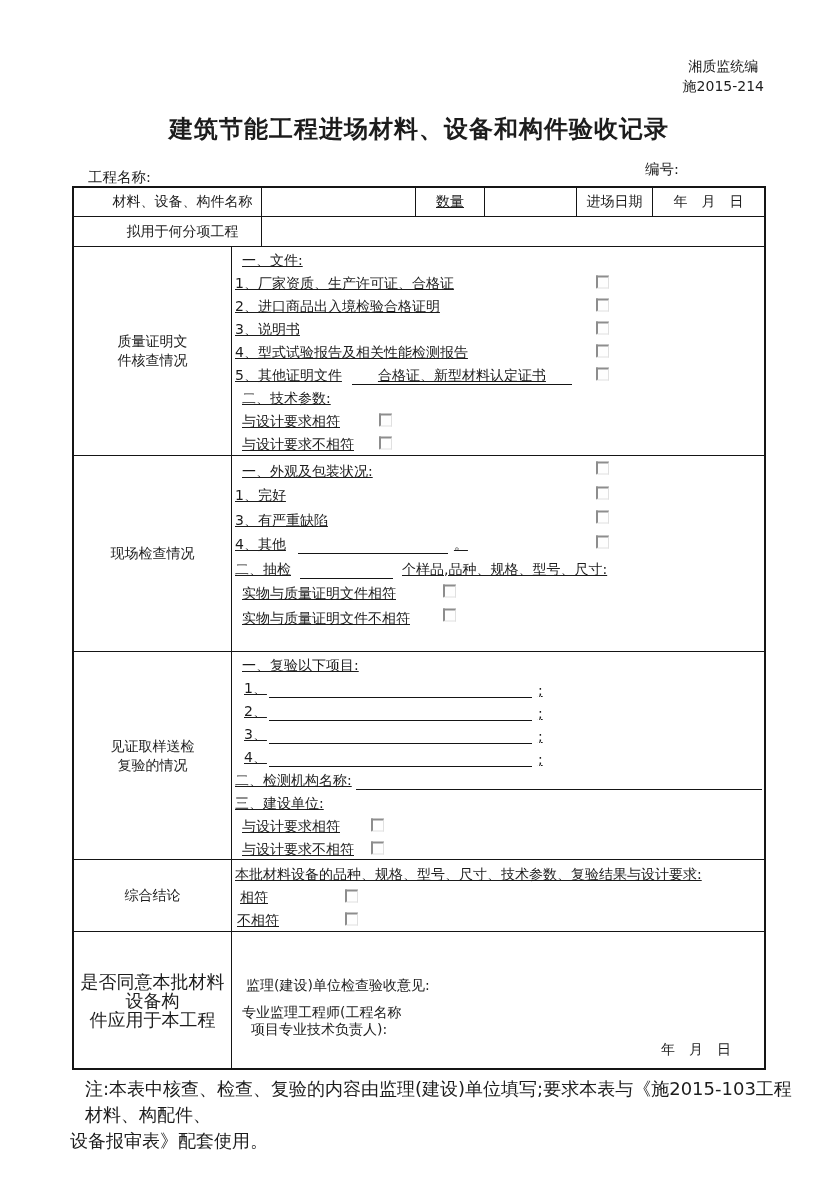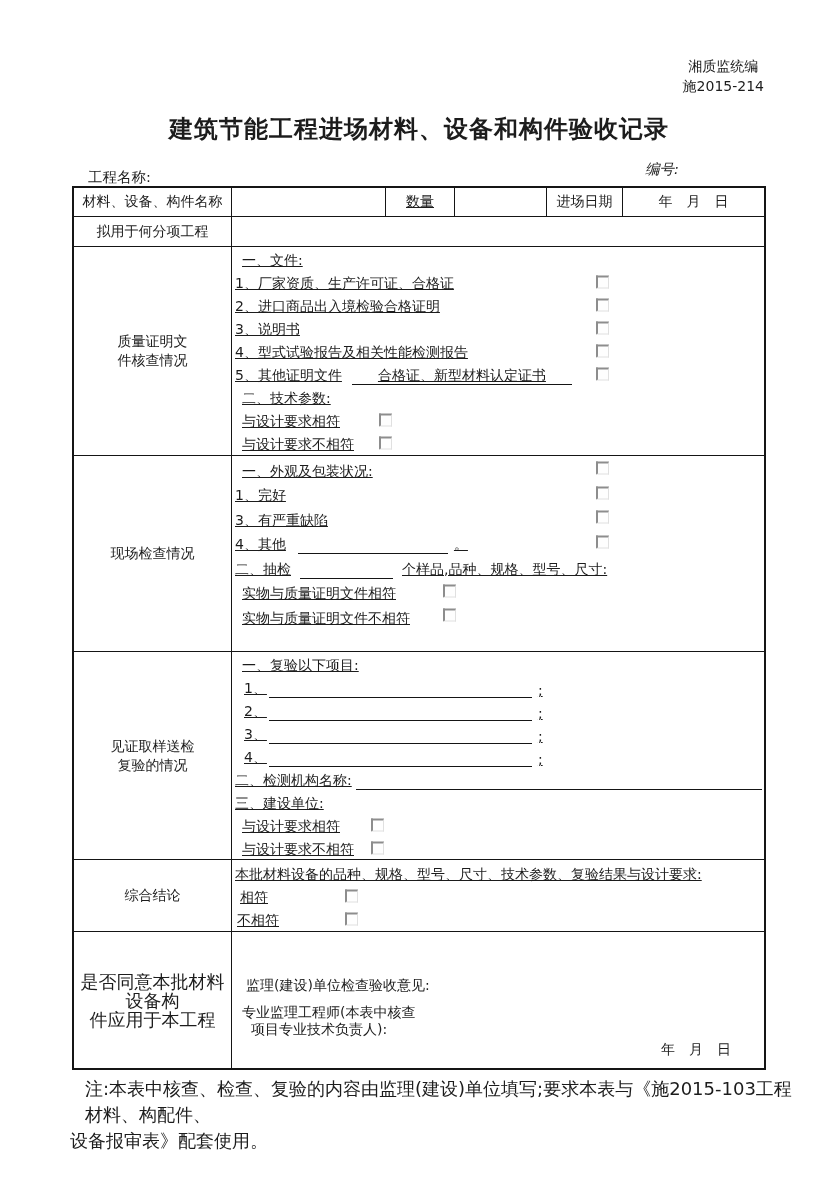--- a/index.html
+++ b/index.html
@@ -8,26 +8,26 @@
     font-family:"DejaVu Sans", sans-serif; color:#1c1c1c;
     -webkit-font-smoothing:antialiased;
   }
   .abs { position:absolute; }
 
   
   .stamp { top:56px; right:74px; text-align:center; font-size:14px; line-height:20px; }
   .doc-title { top:113px; left:0; width:100%; text-align:center; font-size:24px; font-weight:bold; letter-spacing:1px; }
   .meta-label { top:160px; font-size:14.5px; }
   .project-label { left:88px;margin-top:8px; }
-  .number-label { left:645px;font-style:italic; }
+  .number-label { left:645px; }
 
   
   .form-table { left:72px; top:186px; width:694px; box-sizing:border-box;
     border:2px solid #151515; font-size:14px; }
-  .trow { display:flex; box-sizing:border-box; border-bottom:1.5px solid #151515; }
+  .trow { display:flex; box-sizing:border-box; border-bottom:1.5px solid #151515;padding-left:30px; }
   .cell { box-sizing:border-box; border-right:1.5px solid #151515;
     display:flex; align-items:center; justify-content:center; text-align:center; }
   .cell.last { border-right:none; }
   .h29 { height:29px; } .h30 { height:30px; }
   .w158 { width:158px; } .w154 { width:154px; } .w69 { width:69px;text-decoration:underline; }
   .w92 { width:92px; } .w76 { width:76px; }
   .flex1 { flex:1; }
 
   .sec { display:flex; box-sizing:border-box; border-bottom:1.5px solid #151515; }
   .sec.last { border-bottom:none; }
@@ -255,21 +255,21 @@
   </div>
 
   <div class="sec last" style="height:136px;">
     <div class="sec-label" style="font-size:18px;">
       <div>是否同意本批材料设备构</div>
       <div>件应用于本工程</div>
     </div>
     <div class="sec-body">
       <div class="opinion">监理(建设)单位检查验收意见:</div>
       <div class="signer">
-        <div>专业监理工程师(本表中核查</div>
+        <div>专业监理工程师(工程名称</div>
         <div class="signer-l2">项目专业技术负责人):</div>
       </div>
       <div class="sig-date">年　月　日</div>
     </div>
   </div>
 
 </div>
 
 <div class="abs note">
   <div class="note-l1">注:本表中核查、检查、复验的内容由监理(建设)单位填写;要求本表与《施2015-103工程材料、构配件、</div>

